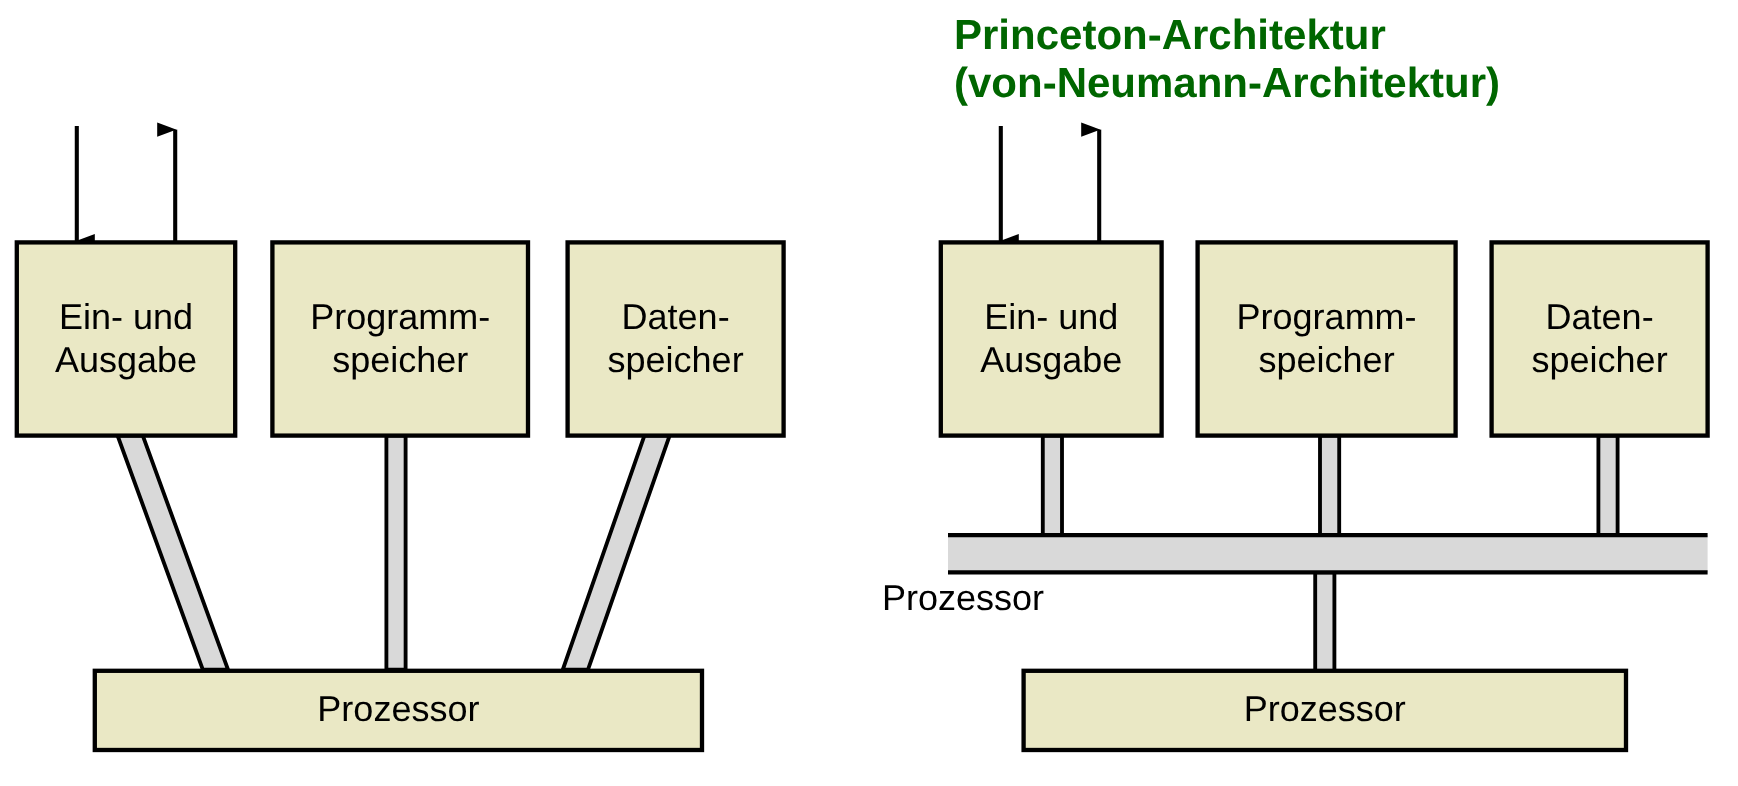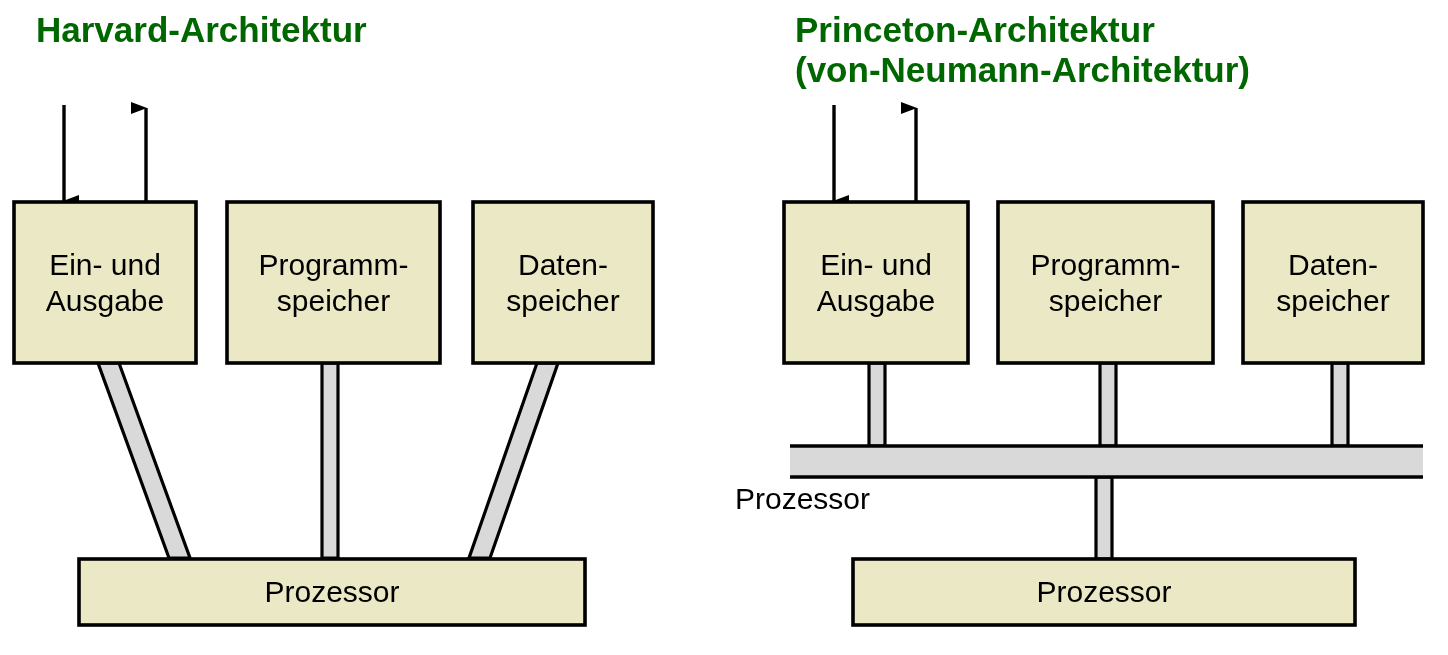--- a/index.html
+++ b/index.html
@@ -81,21 +81,20 @@
     <g>
       <line x1="916" y1="202" x2="916" y2="108" stroke="#000" stroke-width="3.4" marker-end="url(#arrowup)"></line>
     </g>
 
     <rect x="784" y="202" width="184" height="161" fill="#eae8c5" stroke="#000" stroke-width="3.6"></rect>
     <rect x="998" y="202" width="215" height="161" fill="#eae8c5" stroke="#000" stroke-width="3.6"></rect>
     <rect x="1243" y="202" width="180" height="161" fill="#eae8c5" stroke="#000" stroke-width="3.6"></rect>
     <rect x="853" y="559" width="502" height="66" fill="#eae8c5" stroke="#000" stroke-width="3.6"></rect>
   </svg>
 
-  <div class="ttl" style="left:36px; top:10px;">Harvard-Architektur</div>
 
   <div class="ttl" style="left:795px; top:10px;">Princeton-Architektur</div>
   <div class="ttl" style="left:795px; top:50px;">(von-Neumann-Architektur)</div>
 
   <div class="boxlabel" style="left:14px; top:202px; width:182px; height:161px;">
     <span>Ein- und</span>
     <span>Ausgabe</span>
   </div>
   <div class="boxlabel" style="left:227px; top:202px; width:213px; height:161px;">
     <span>Programm-</span>

